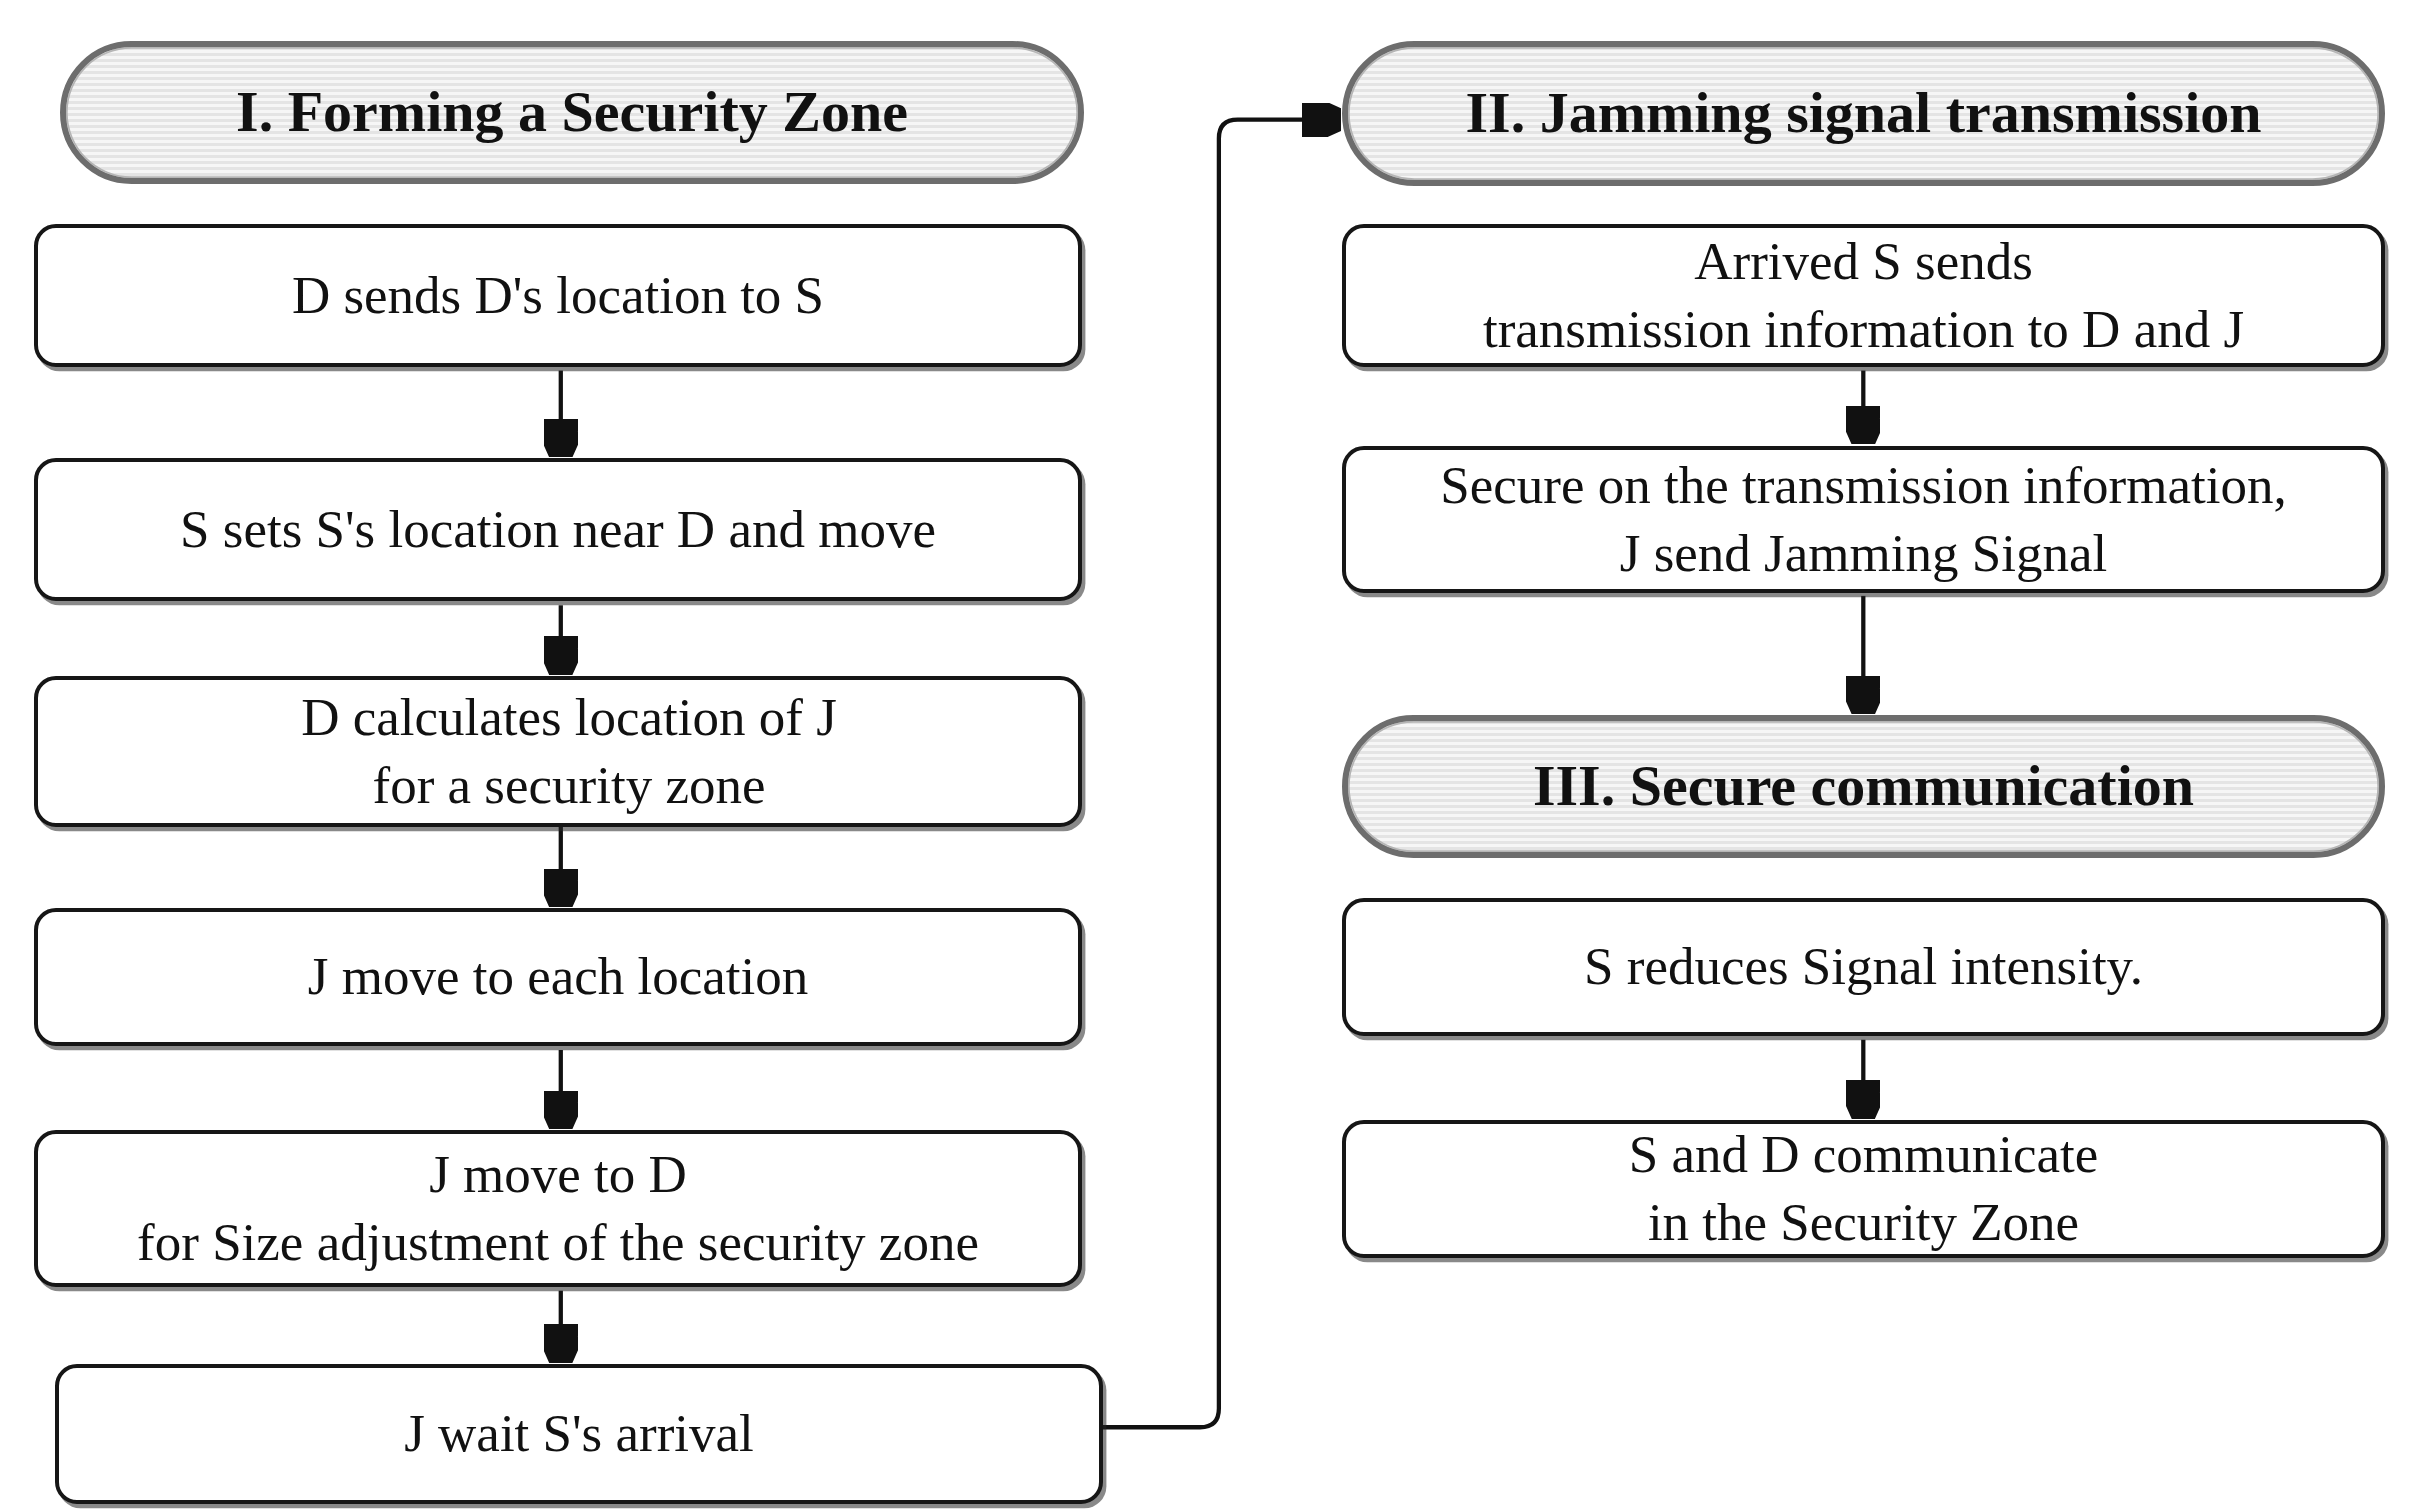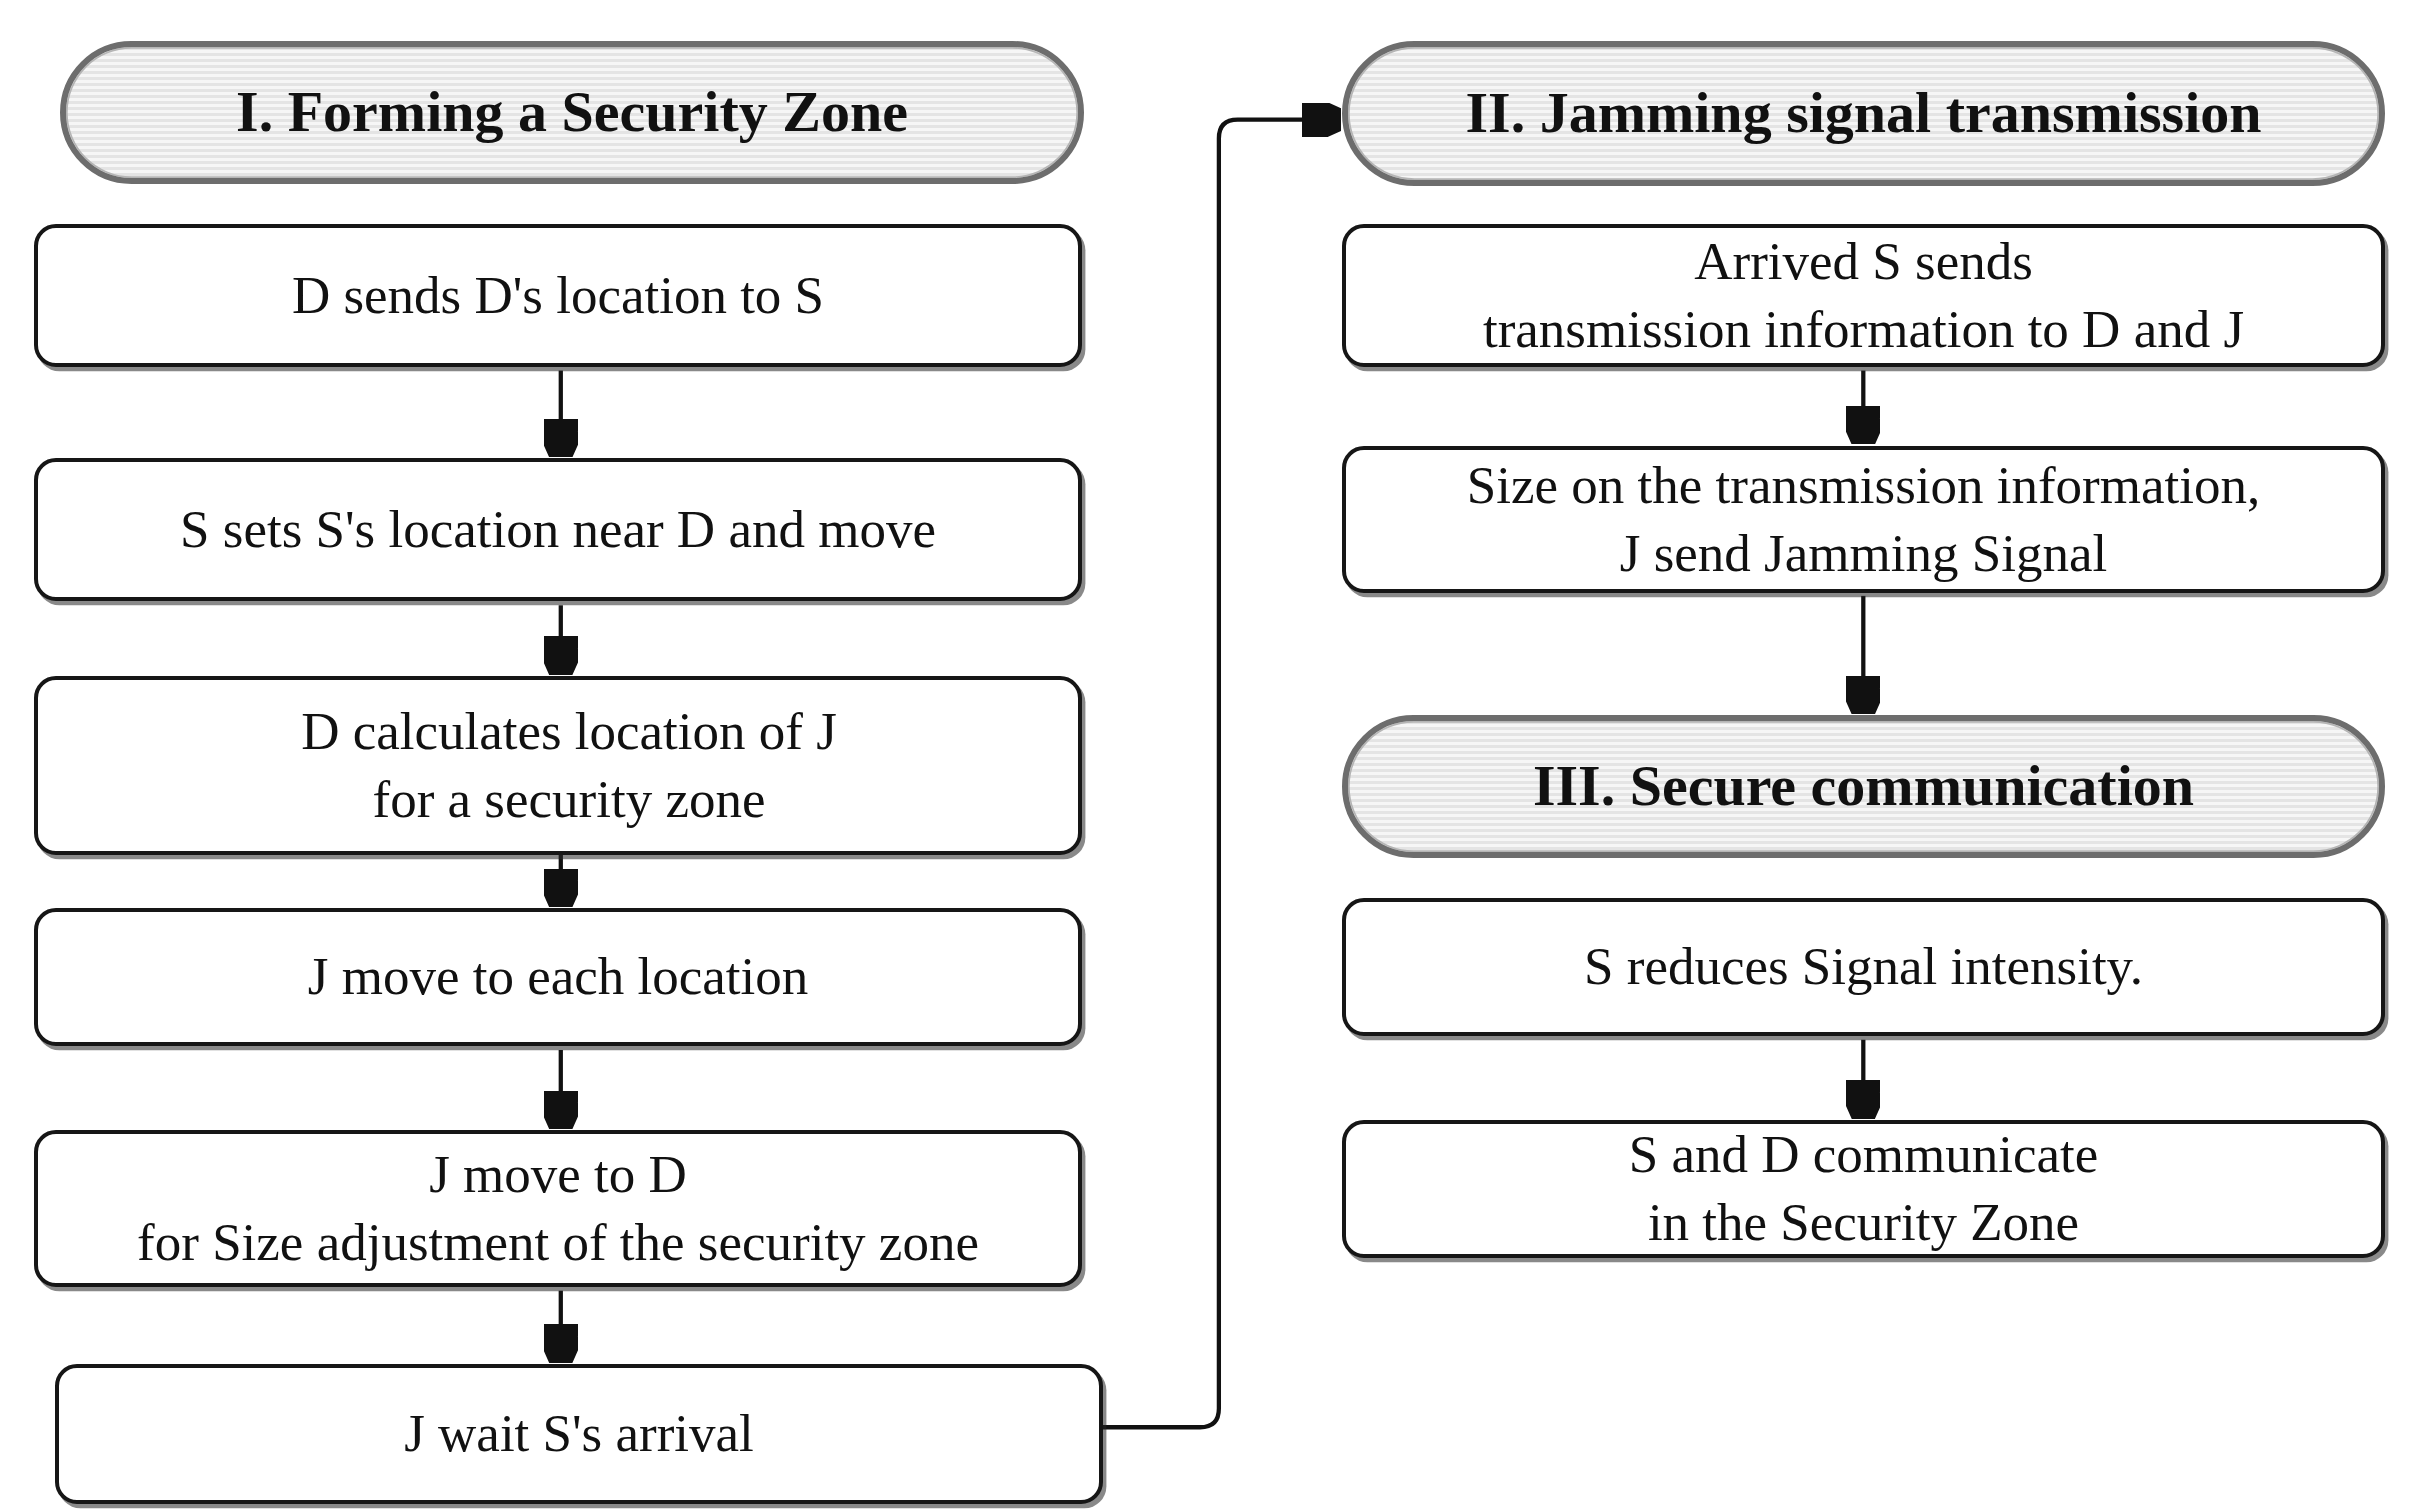--- a/index.html
+++ b/index.html
@@ -90,21 +90,21 @@
   </div>
 
   <div class="node step-box" style="left:34px; top:224px; width:1048px; height:143px;">
     <span>D sends D's location to S</span>
   </div>
 
   <div class="node step-box" style="left:34px; top:458px; width:1048px; height:143px;">
     <span>S sets S's location near D and move</span>
   </div>
 
-  <div class="node step-box" style="left:34px; top:676px; width:1048px; height:179px;padding-left:22px;">
+  <div class="node step-box" style="left:34px; top:676px; width:1048px; height:151px;padding-left:22px;">
     <span>D calculates location of J</span>
     <span>for a security zone</span>
   </div>
 
   <div class="node step-box" style="left:34px; top:908px; width:1048px; height:138px;">
     <span>J move to each location</span>
   </div>
 
   <div class="node step-box" style="left:34px; top:1130px; width:1048px; height:157px;">
     <span>J move to D</span>
@@ -118,21 +118,21 @@
   <div class="node pill" style="left:1342px; top:41px; width:1043px; height:145px;">
     <span>II. Jamming signal transmission</span>
   </div>
 
   <div class="node step-box" style="left:1342px; top:224px; width:1043px; height:143px;">
     <span>Arrived S sends</span>
     <span><span class="italic">transmission information</span><span> to D and J</span></span>
   </div>
 
   <div class="node step-box" style="left:1342px; top:446px; width:1043px; height:147px;">
-    <span><span>Size on the </span><span class="italic">transmission information,</span></span>
+    <span><span>Secure on the </span><span class="italic">transmission information,</span></span>
     <span>J send Jamming Signal</span>
   </div>
 
   <div class="node pill" style="left:1342px; top:715px; width:1043px; height:143px;">
     <span>III. Secure communication</span>
   </div>
 
   <div class="node step-box" style="left:1342px; top:1120px; width:1043px; height:138px;">
     <span>S and D communicate</span>
     <span>in the Security Zone</span>

